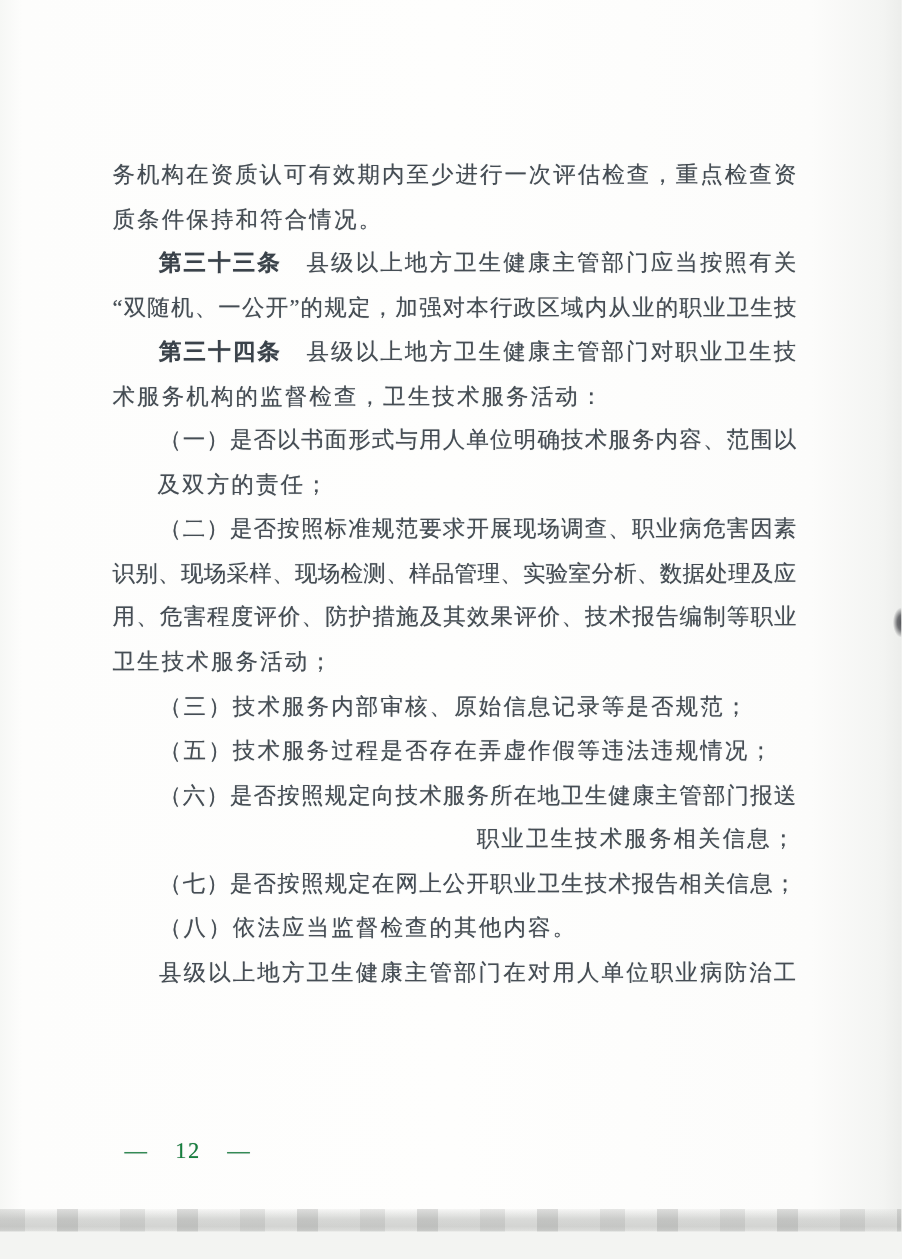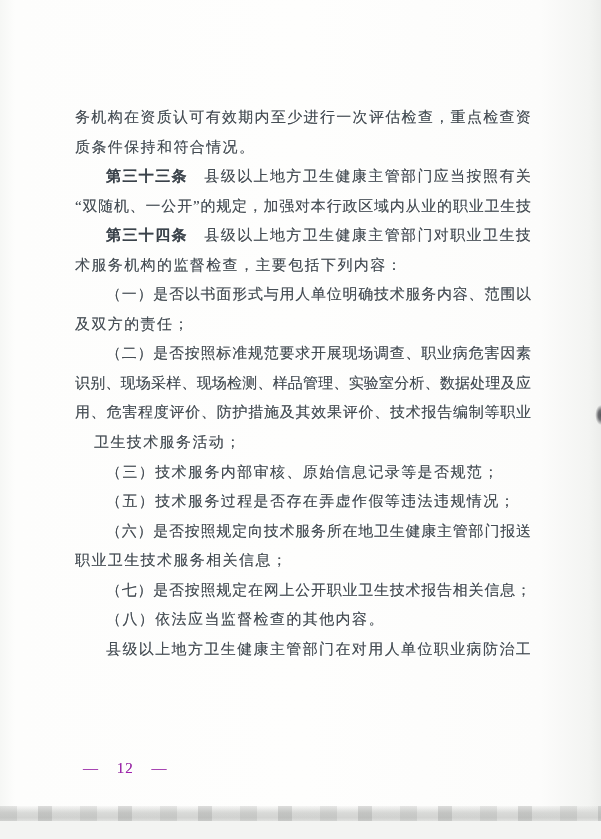--- a/index.html
+++ b/index.html
@@ -69,48 +69,48 @@
   .bold {
     font-weight: bold;
     color: #3a424a;
   }
   #page-number {
     position: absolute;
     left: 83px; top: 753px;
     height: 30px;
     line-height: 30px;
     font-size: 15px;
-    color: #a21caf;
+    color: #15803d;
     letter-spacing: 1px;
     word-spacing: 13px;
     text-shadow: 0 0 0.5px rgba(74,82,90,0.55);
   }
 </style>
 </head>
 <body>
 
 <div id="paper"></div>
 <div id="bottom-edge"></div>
 <div id="edge-blob"></div>
 
 <div id="text-block">
     <div class="line justify" style="padding-left: 0px;"><span>务</span><span>机</span><span>构</span><span>在</span><span>资</span><span>质</span><span>认</span><span>可</span><span>有</span><span>效</span><span>期</span><span>内</span><span>至</span><span>少</span><span>进</span><span>行</span><span>一</span><span>次</span><span>评</span><span>估</span><span>检</span><span>查</span><span>，</span><span>重</span><span>点</span><span>检</span><span>查</span><span>资</span></div>
     <div class="line" style="padding-left: 0px;">质条件保持和符合情况。</div>
     <div class="line justify" style="padding-left: 31px;"><span class="bold">第</span><span class="bold">三</span><span class="bold">十</span><span class="bold">三</span><span class="bold">条</span><span>　</span><span>县</span><span>级</span><span>以</span><span>上</span><span>地</span><span>方</span><span>卫</span><span>生</span><span>健</span><span>康</span><span>主</span><span>管</span><span>部</span><span>门</span><span>应</span><span>当</span><span>按</span><span>照</span><span>有</span><span>关</span></div>
     <div class="line justify" style="padding-left: 0px;"><span>“</span><span>双</span><span>随</span><span>机</span><span>、</span><span>一</span><span>公</span><span>开</span><span>”</span><span>的</span><span>规</span><span>定</span><span>，</span><span>加</span><span>强</span><span>对</span><span>本</span><span>行</span><span>政</span><span>区</span><span>域</span><span>内</span><span>从</span><span>业</span><span>的</span><span>职</span><span>业</span><span>卫</span><span>生</span><span>技</span></div>
     <div class="line justify" style="padding-left: 31px;"><span class="bold">第</span><span class="bold">三</span><span class="bold">十</span><span class="bold">四</span><span class="bold">条</span><span>　</span><span>县</span><span>级</span><span>以</span><span>上</span><span>地</span><span>方</span><span>卫</span><span>生</span><span>健</span><span>康</span><span>主</span><span>管</span><span>部</span><span>门</span><span>对</span><span>职</span><span>业</span><span>卫</span><span>生</span><span>技</span></div>
-    <div class="line" style="padding-left: 0px;">术服务机构的监督检查，主要包括下列内容：</div>
+    <div class="line" style="padding-left: 0px;">术服务机构的监督检查，卫生技术服务活动：</div>
     <div class="line justify" style="padding-left: 31px;"><span>（</span><span>一</span><span>）</span><span>是</span><span>否</span><span>以</span><span>书</span><span>面</span><span>形</span><span>式</span><span>与</span><span>用</span><span>人</span><span>单</span><span>位</span><span>明</span><span>确</span><span>技</span><span>术</span><span>服</span><span>务</span><span>内</span><span>容</span><span>、</span><span>范</span><span>围</span><span>以</span></div>
-    <div class="line" style="padding-left: 0px;">及双方的责任；</div>
+    <div class="line" style="padding-left: 0px; margin-left: 30px;">及双方的责任；</div>
     <div class="line justify" style="padding-left: 31px;"><span>（</span><span>二</span><span>）</span><span>是</span><span>否</span><span>按</span><span>照</span><span>标</span><span>准</span><span>规</span><span>范</span><span>要</span><span>求</span><span>开</span><span>展</span><span>现</span><span>场</span><span>调</span><span>查</span><span>、</span><span>职</span><span>业</span><span>病</span><span>危</span><span>害</span><span>因</span><span>素</span></div>
     <div class="line justify" style="padding-left: 0px;"><span>识</span><span>别</span><span>、</span><span>现</span><span>场</span><span>采</span><span>样</span><span>、</span><span>现</span><span>场</span><span>检</span><span>测</span><span>、</span><span>样</span><span>品</span><span>管</span><span>理</span><span>、</span><span>实</span><span>验</span><span>室</span><span>分</span><span>析</span><span>、</span><span>数</span><span>据</span><span>处</span><span>理</span><span>及</span><span>应</span></div>
     <div class="line justify" style="padding-left: 0px;"><span>用</span><span>、</span><span>危</span><span>害</span><span>程</span><span>度</span><span>评</span><span>价</span><span>、</span><span>防</span><span>护</span><span>措</span><span>施</span><span>及</span><span>其</span><span>效</span><span>果</span><span>评</span><span>价</span><span>、</span><span>技</span><span>术</span><span>报</span><span>告</span><span>编</span><span>制</span><span>等</span><span>职</span><span>业</span></div>
-    <div class="line" style="padding-left: 0px; margin-left: 19px;">卫生技术服务活动；</div>
+    <div class="line" style="padding-left: 0px;">卫生技术服务活动；</div>
     <div class="line" style="padding-left: 31px;">（三）技术服务内部审核、原始信息记录等是否规范；</div>
     <div class="line" style="padding-left: 31px;">（五）技术服务过程是否存在弄虚作假等违法违规情况；</div>
     <div class="line justify" style="padding-left: 31px;"><span>（</span><span>六</span><span>）</span><span>是</span><span>否</span><span>按</span><span>照</span><span>规</span><span>定</span><span>向</span><span>技</span><span>术</span><span>服</span><span>务</span><span>所</span><span>在</span><span>地</span><span>卫</span><span>生</span><span>健</span><span>康</span><span>主</span><span>管</span><span>部</span><span>门</span><span>报</span><span>送</span></div>
-    <div class="line" style="padding-left: 0px;">职业卫生技术服务相关信息；</div>
+    <div class="line" style="padding-left: 0px; text-align: right;">职业卫生技术服务相关信息；</div>
     <div class="line justify" style="padding-left: 31px;"><span>（</span><span>七</span><span>）</span><span>是</span><span>否</span><span>按</span><span>照</span><span>规</span><span>定</span><span>在</span><span>网</span><span>上</span><span>公</span><span>开</span><span>职</span><span>业</span><span>卫</span><span>生</span><span>技</span><span>术</span><span>报</span><span>告</span><span>相</span><span>关</span><span>信</span><span>息</span><span>；</span></div>
     <div class="line" style="padding-left: 31px;">（八）依法应当监督检查的其他内容。</div>
     <div class="line justify" style="padding-left: 31px;"><span>县</span><span>级</span><span>以</span><span>上</span><span>地</span><span>方</span><span>卫</span><span>生</span><span>健</span><span>康</span><span>主</span><span>管</span><span>部</span><span>门</span><span>在</span><span>对</span><span>用</span><span>人</span><span>单</span><span>位</span><span>职</span><span>业</span><span>病</span><span>防</span><span>治</span><span>工</span></div>
   </div>
 
 <div id="page-number">— 12 —</div>
 
 </body></html>

